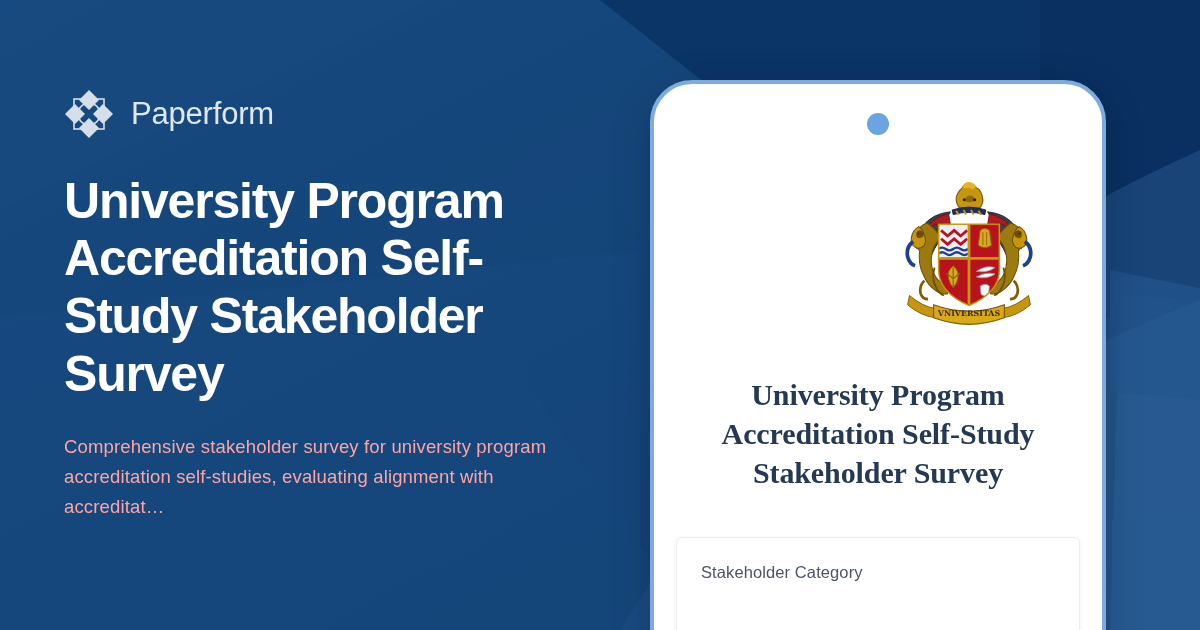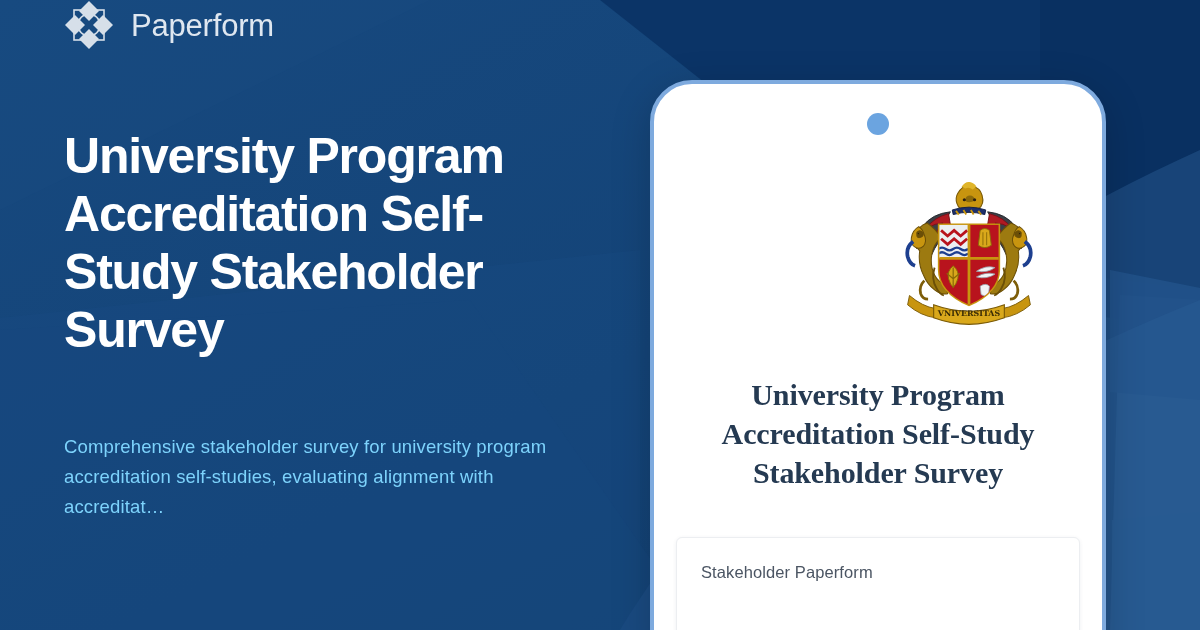--- a/index.html
+++ b/index.html
@@ -10,21 +10,21 @@
     position:relative;
   }
 
   
   #bg { position:absolute; inset:0; overflow:hidden; z-index:0; }
   #bg svg { display:block; width:1200px; height:630px; }
 
   
   .left-col {
     position:absolute; left:64px; top:0; width:560px; height:534px;
-    z-index:3; display:flex; flex-direction:column; justify-content:space-between;
+    z-index:3; display:flex; flex-direction:column; justify-content:flex-end;
     padding-bottom:12px;
   }
 
   .brand { display:flex; align-items:center; gap:17px; margin-bottom:34px; }
   .brand-mark { width:50px; height:50px; flex:0 0 50px; }
   .brand-name {
     color:#dfe7f0; font-size:31px; letter-spacing:-0.2px;
     font-weight:400; line-height:1;
   }
 
@@ -32,21 +32,21 @@
     color:#ffffff;
     font-size:50px;
     font-weight:700;
     line-height:1.155;
     letter-spacing:-1.2px;
     max-width:500px;
     margin-bottom:28px;
   }
 
   .page-desc {
-    color:#7dd3fc;
+    color:#fca5a5;
     font-size:18.5px;
     line-height:1.63;
     letter-spacing:0.15px;
     max-width:495px;
     font-weight:400;
   }
 
   
   .phone {
     position:absolute;
@@ -239,18 +239,18 @@
         <path d="M62 160 q38 14 76 0 l0 14 q-38 14-76 0z" fill="#d9a81b" stroke="#7a5a06" stroke-width="1.2"></path>
         <g fill="#3a2c05" font-family="DejaVu Serif, serif" font-size="8.5" font-weight="bold">
           <text x="100" y="172" text-anchor="middle">VNIVERSITAS</text>
         </g>
       </svg>
     </div>
 
     <div class="form-title">University Program Accreditation Self-Study Stakeholder Survey</div>
 
     <div class="field-card">
-      <div class="field-label">Stakeholder Paperform</div>
+      <div class="field-label">Stakeholder Category</div>
 
     </div>
 
   </div>
 </div>
 
 </body></html>

